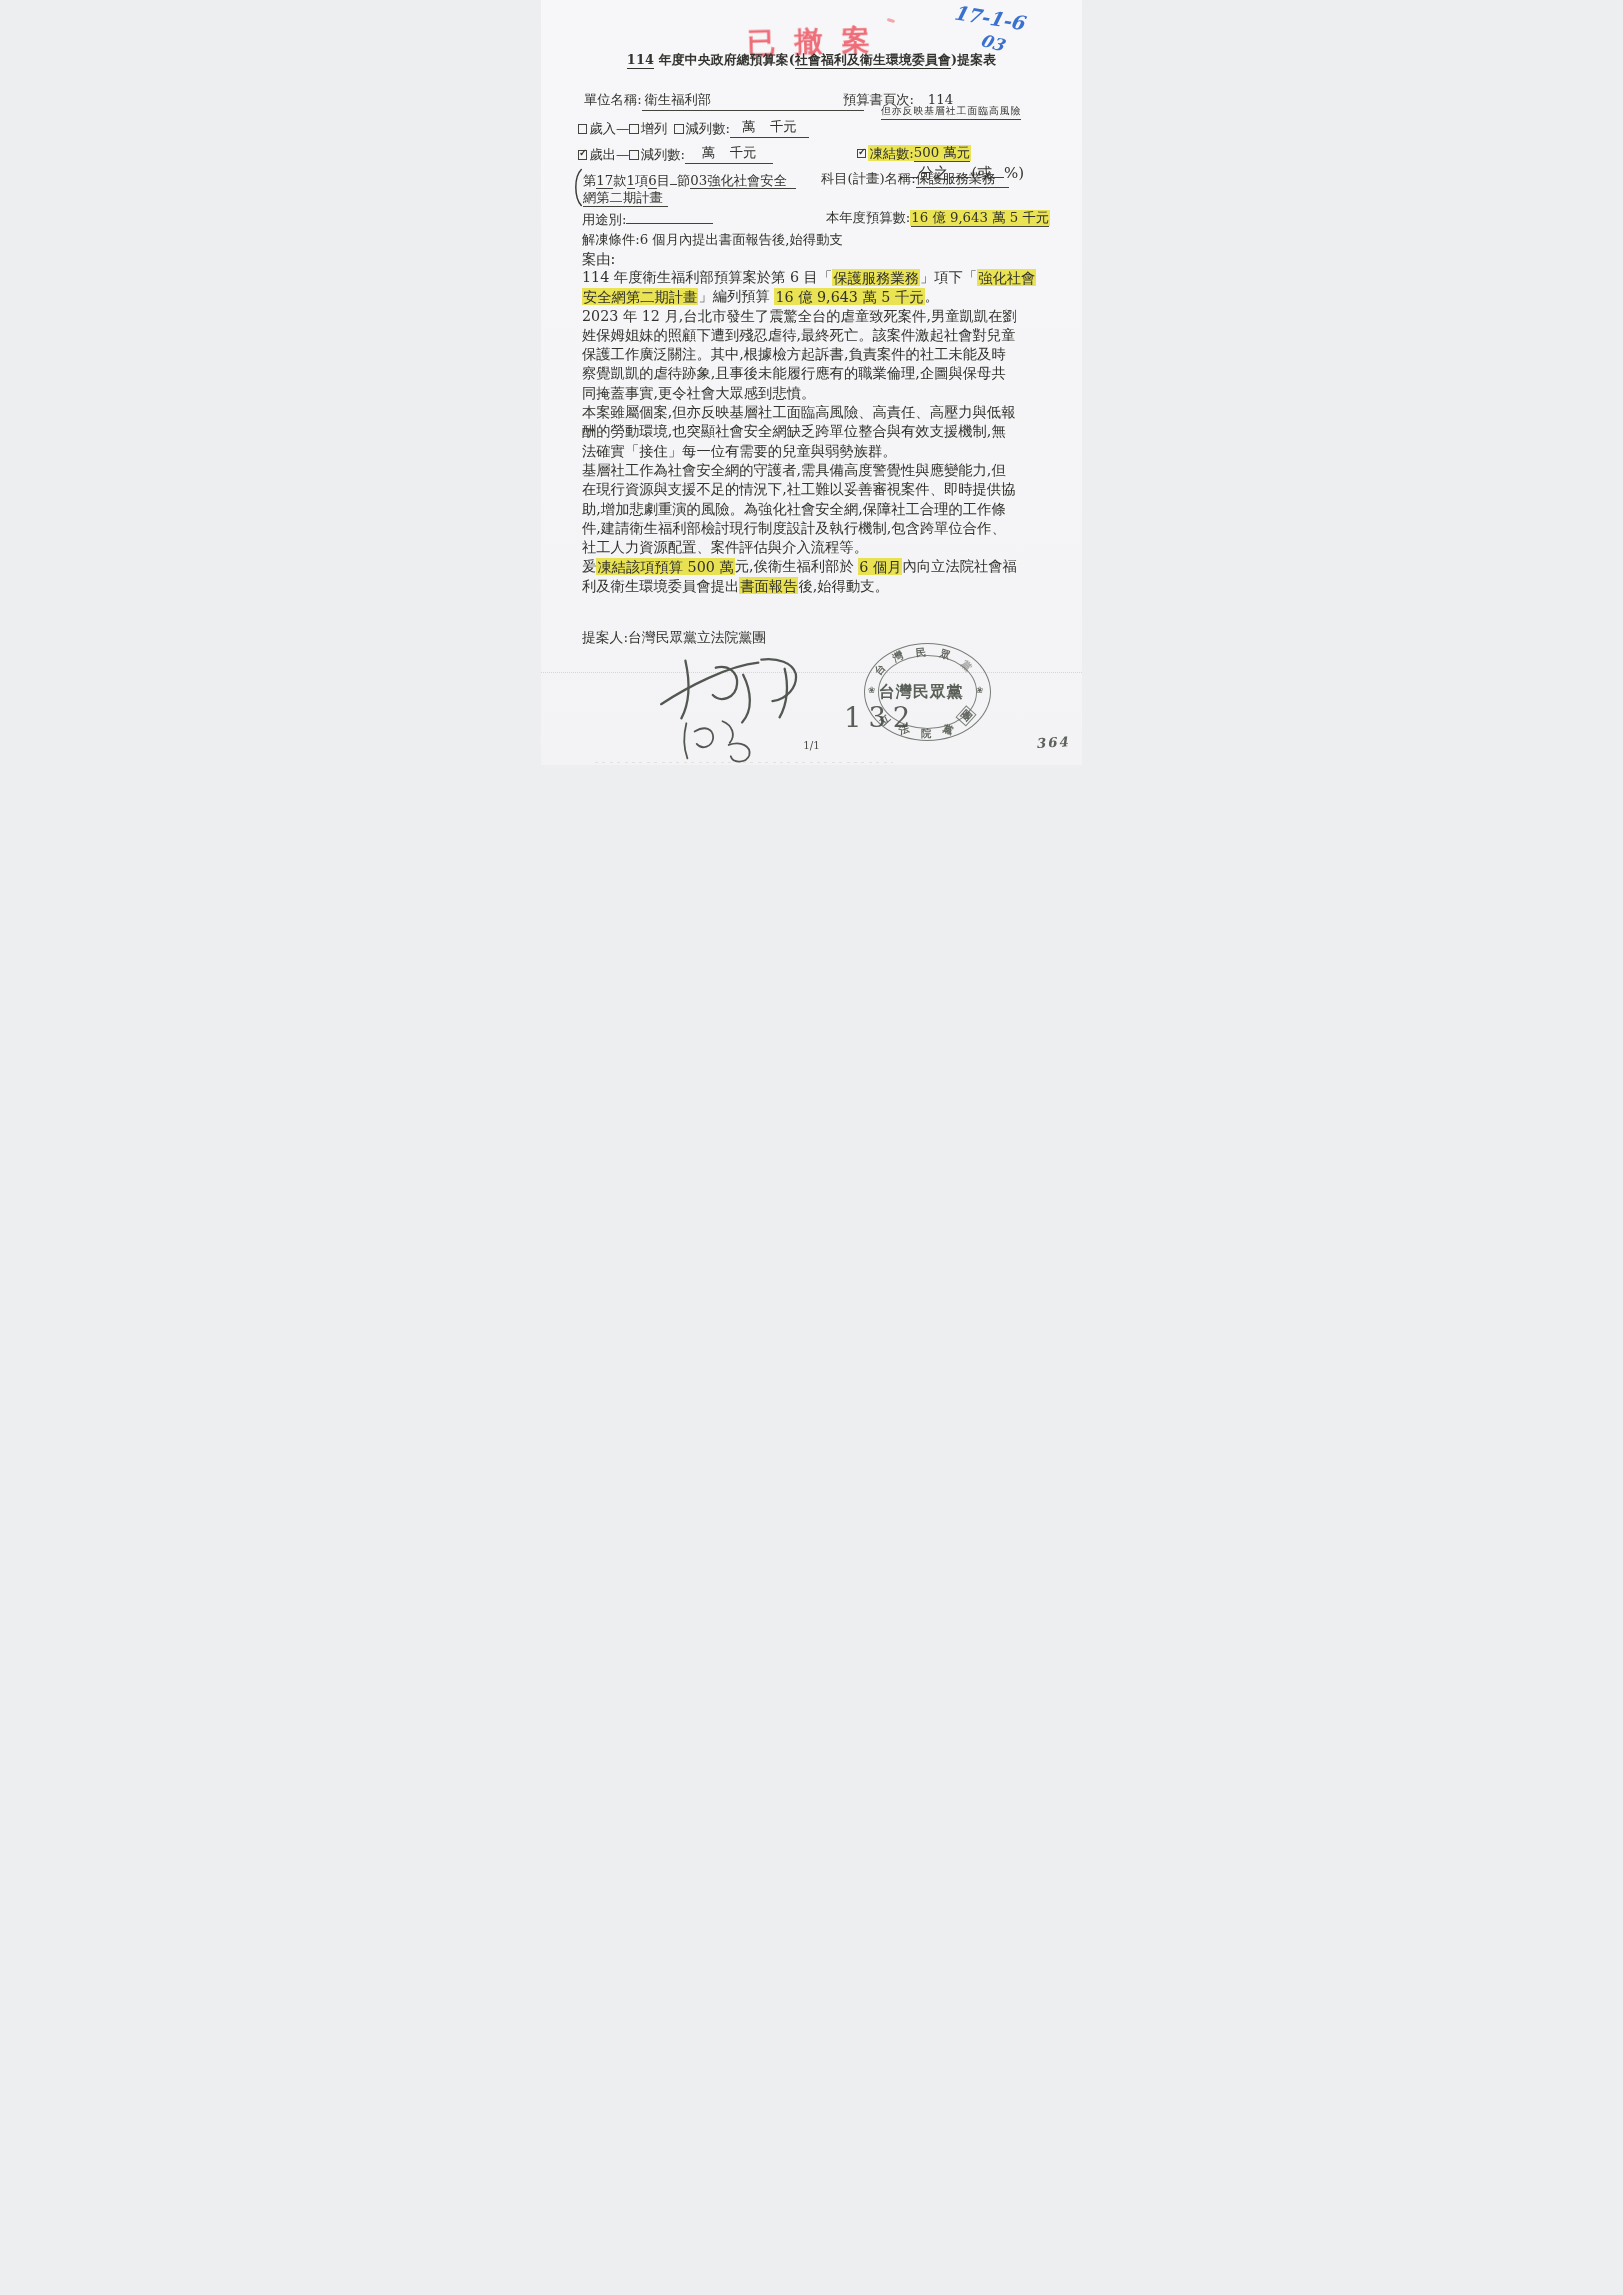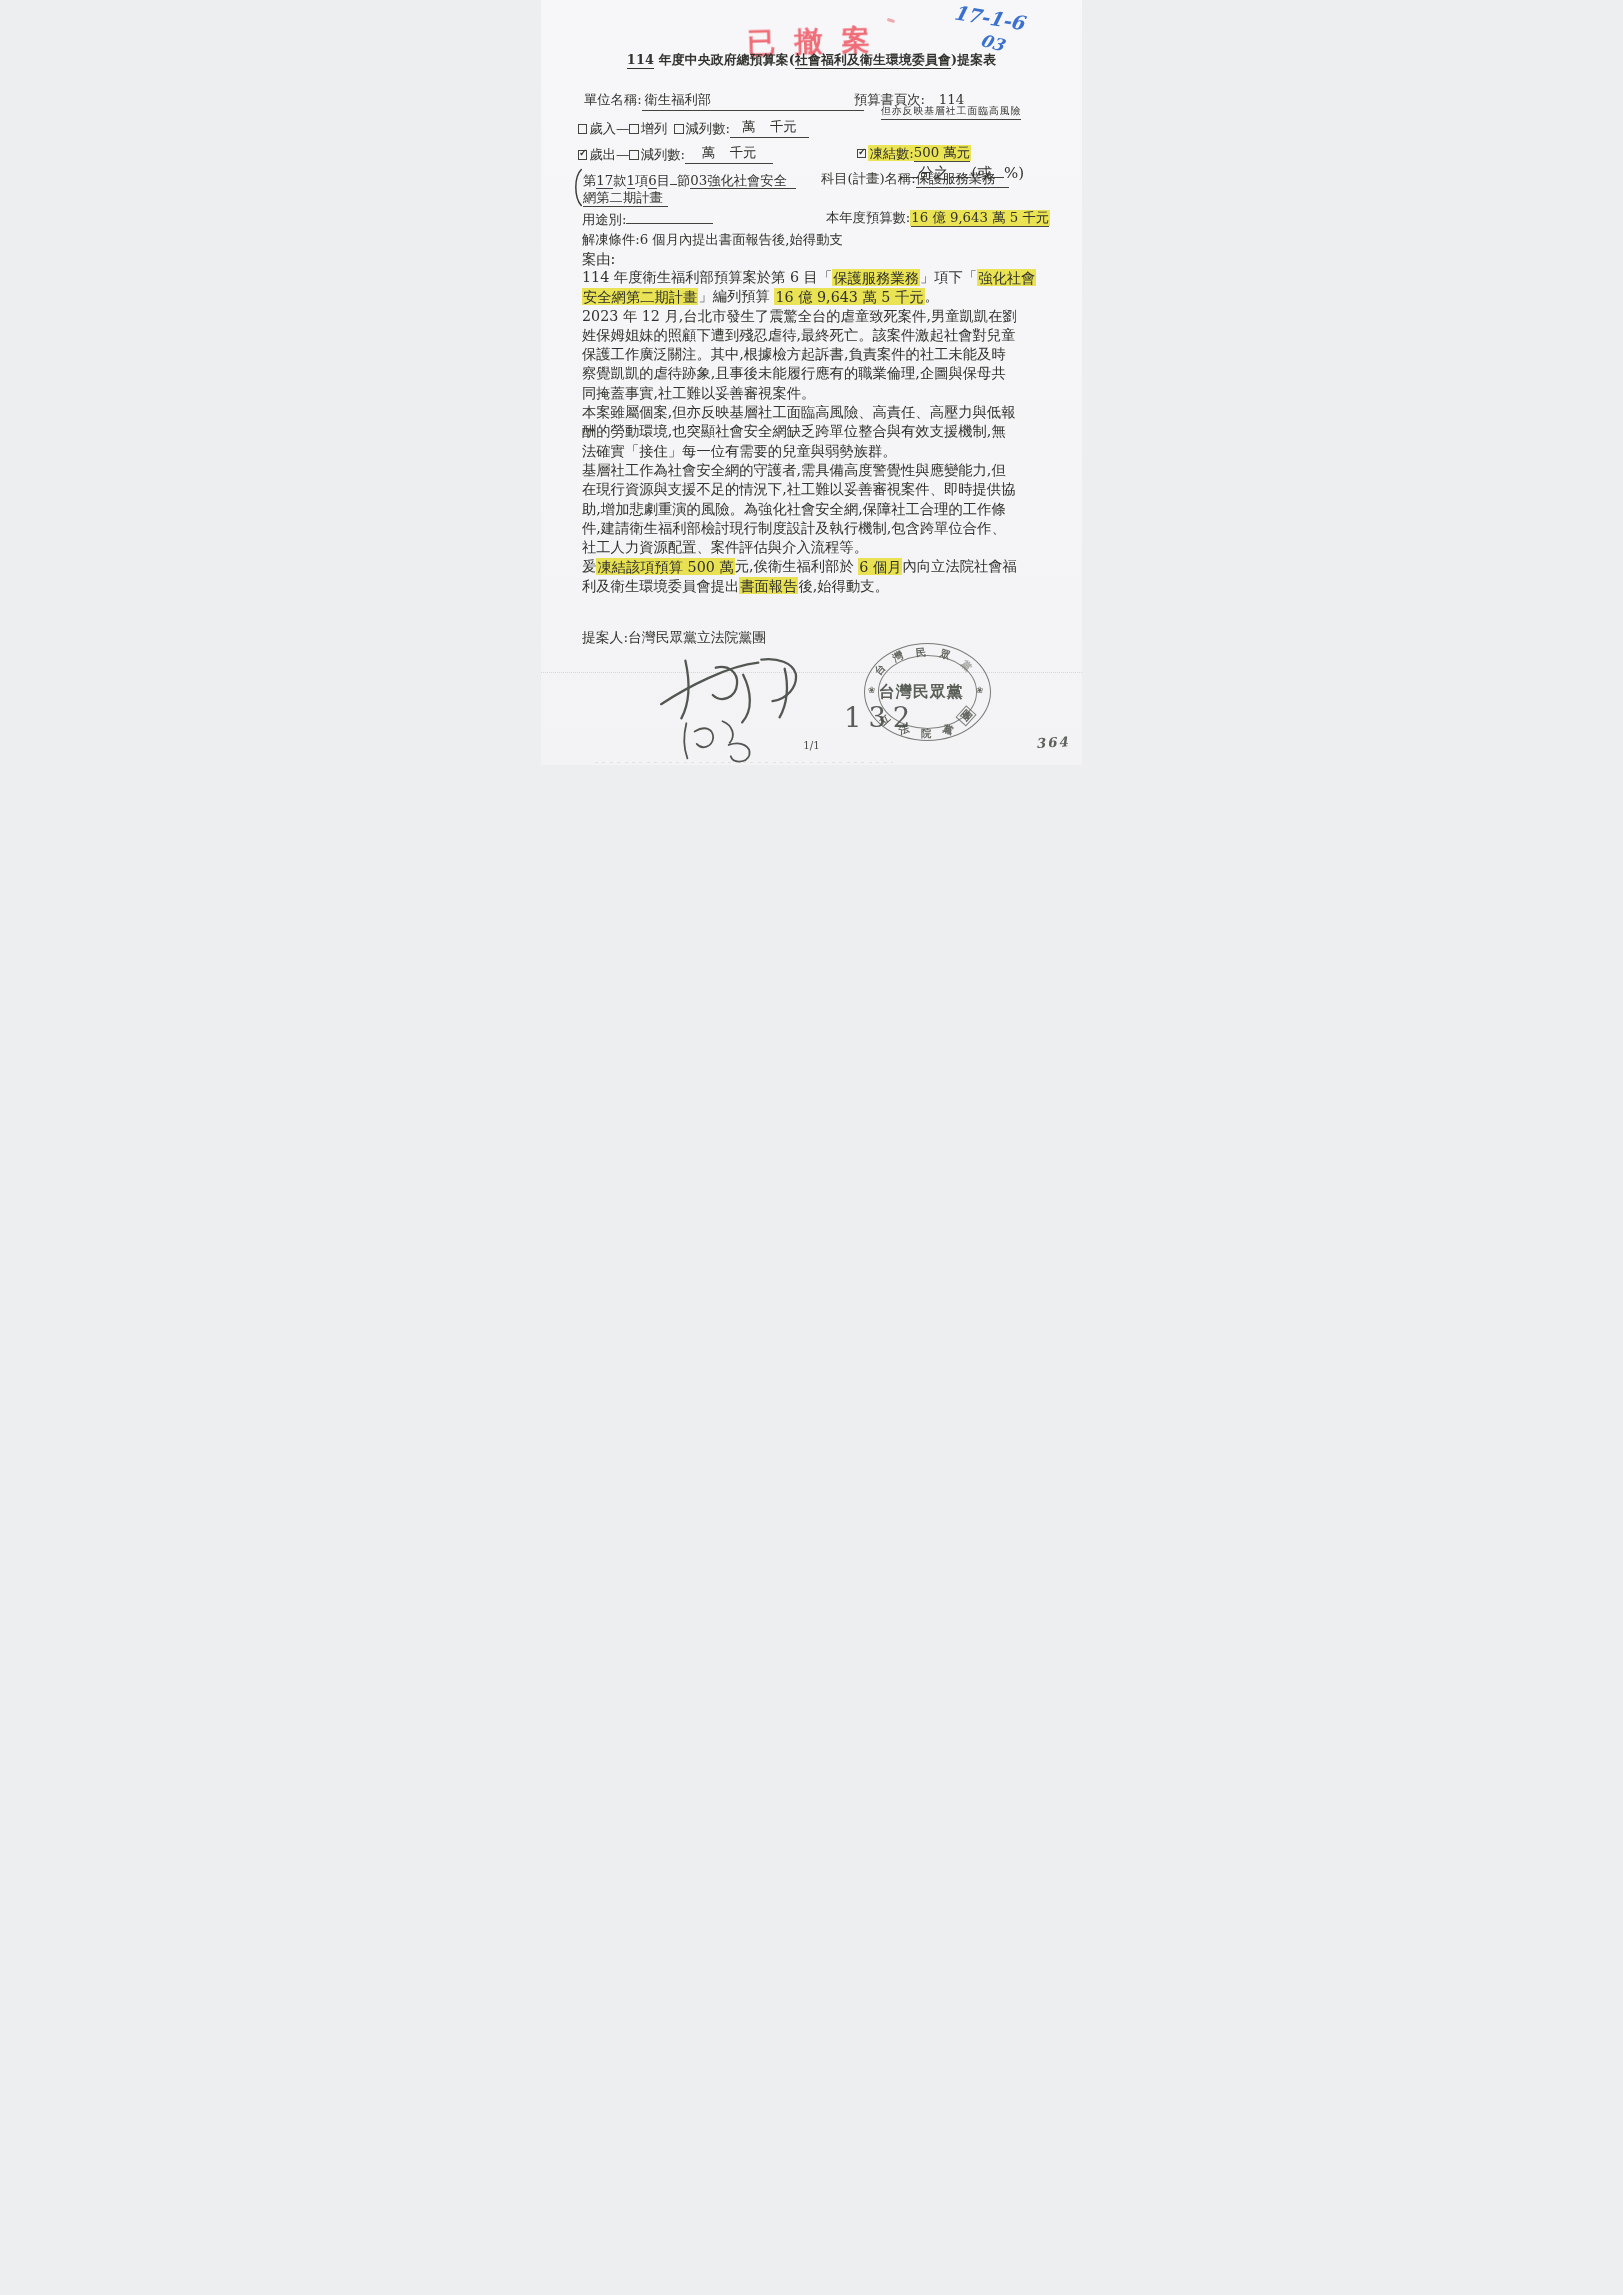--- a/index.html
+++ b/index.html
@@ -21,21 +21,21 @@
   .red-stamp{left:206px; top:22.6px; color:var(--red); font-size:28.5px; font-weight:700; letter-spacing:18.7px; opacity:.85; transform:rotate(-1.5deg); filter:blur(0.1px);}
   .red-smudge{left:346px; top:18.7px; width:7.9px; height:2.5px; background:rgba(236,90,100,.5); transform:rotate(18deg); border-radius:1.5px;}
   .blue1{left:414px; top:6.9px; color:var(--blue); font-size:19.7px; font-style:italic; font-weight:600; transform:rotate(9deg) skewX(-6deg); opacity:.92;}
   .blue2{left:441px; top:33px; color:var(--blue); font-size:17px; font-style:italic; font-weight:600; transform:rotate(14deg) skewX(-6deg); opacity:.92;}
   .title{left:0; right:0; top:52px; text-align:center; font-size:12.8px; font-weight:600; letter-spacing:0.2px;}
   .title .tul{border-bottom:1.5px solid #33332e; padding-bottom:0.5px;}
   
   .frm{font-size:13.3px;}
   .unit-block{left:43px; top:91px;}
   .unit-val{display:inline-block; min-width:219px; border-bottom:1.5px solid #43433e; padding:0 0 0.5px 2.9px;}
-  .budget-block{left:313px; top:91px;text-align:center;}
+  .budget-block{left:302px; top:91px;text-align:center;}
   .budget-val{margin-left:13.8px;}
   .subnote{left:340px; top:105px; font-size:9.8px; letter-spacing:1px; border-bottom:1px solid #43433e; padding-bottom:0.5px;}
   .amt{display:inline-flex; justify-content:center; gap:14.7px; border-bottom:1.2px solid #43433e; padding:0 6.9px 0.5px 6.9px; vertical-align:bottom;}
   .freeze{left:316px; top:144px;}
   .ul2{border-bottom:1.5px solid #4a4a44; padding-bottom:0.5px;}
   .fraction{left:359px; top:162px; font-size:15px;}
   .itml{font-size:13.3px;}
   .bracket{left:30.5px; top:168px;}
   
   .case-paragraph{left:41px; top:268px; font-size:14.3px; line-height:19.3px;}
@@ -136,21 +136,21 @@
   </div>
 
   <div class="abs case-label-pos">案由:</div>
   <div class="abs case-paragraph">
       <div class="bl"><span>114 年度衛生福利部預算案於第 6 目「</span><span class="hl">保護服務業務</span><span>」項下「</span><span class="hl">強化社會</span></div>
       <div class="bl"><span class="hl">安全網第二期計畫</span><span>」編列預算 </span><span class="hl">16 億 9,643 萬 5 千元</span><span>。</span></div>
       <div class="bl"><span>2023 年 12 月,台北市發生了震驚全台的虐童致死案件,男童凱凱在劉</span></div>
       <div class="bl"><span>姓保姆姐妹的照顧下遭到殘忍虐待,最終死亡。該案件激起社會對兒童</span></div>
       <div class="bl"><span>保護工作廣泛關注。其中,根據檢方起訴書,負責案件的社工未能及時</span></div>
       <div class="bl"><span>察覺凱凱的虐待跡象,且事後未能履行應有的職業倫理,企圖與保母共</span></div>
-      <div class="bl"><span>同掩蓋事實,社工難以妥善審視案件。</span></div>
+      <div class="bl"><span>同掩蓋事實,更令社會大眾感到悲憤。</span></div>
       <div class="bl"><span>本案雖屬個案,但亦反映基層社工面臨高風險、高責任、高壓力與低報</span></div>
       <div class="bl"><span>酬的勞動環境,也突顯社會安全網缺乏跨單位整合與有效支援機制,無</span></div>
       <div class="bl"><span>法確實「接住」每一位有需要的兒童與弱勢族群。</span></div>
       <div class="bl"><span>基層社工作為社會安全網的守護者,需具備高度警覺性與應變能力,但</span></div>
       <div class="bl"><span>在現行資源與支援不足的情況下,社工難以妥善審視案件、即時提供協</span></div>
       <div class="bl"><span>助,增加悲劇重演的風險。為強化社會安全網,保障社工合理的工作條</span></div>
       <div class="bl"><span>件,建請衛生福利部檢討現行制度設計及執行機制,包含跨單位合作、</span></div>
       <div class="bl"><span>社工人力資源配置、案件評估與介入流程等。</span></div>
       <div class="bl"><span>爰</span><span class="hl">凍結該項預算 500 萬</span><span>元,俟衛生福利部於 </span><span class="hl">6 個月</span><span>內向立法院社會福</span></div>
       <div class="bl"><span>利及衛生環境委員會提出</span><span class="hl">書面報告</span><span>後,始得動支。</span></div>

